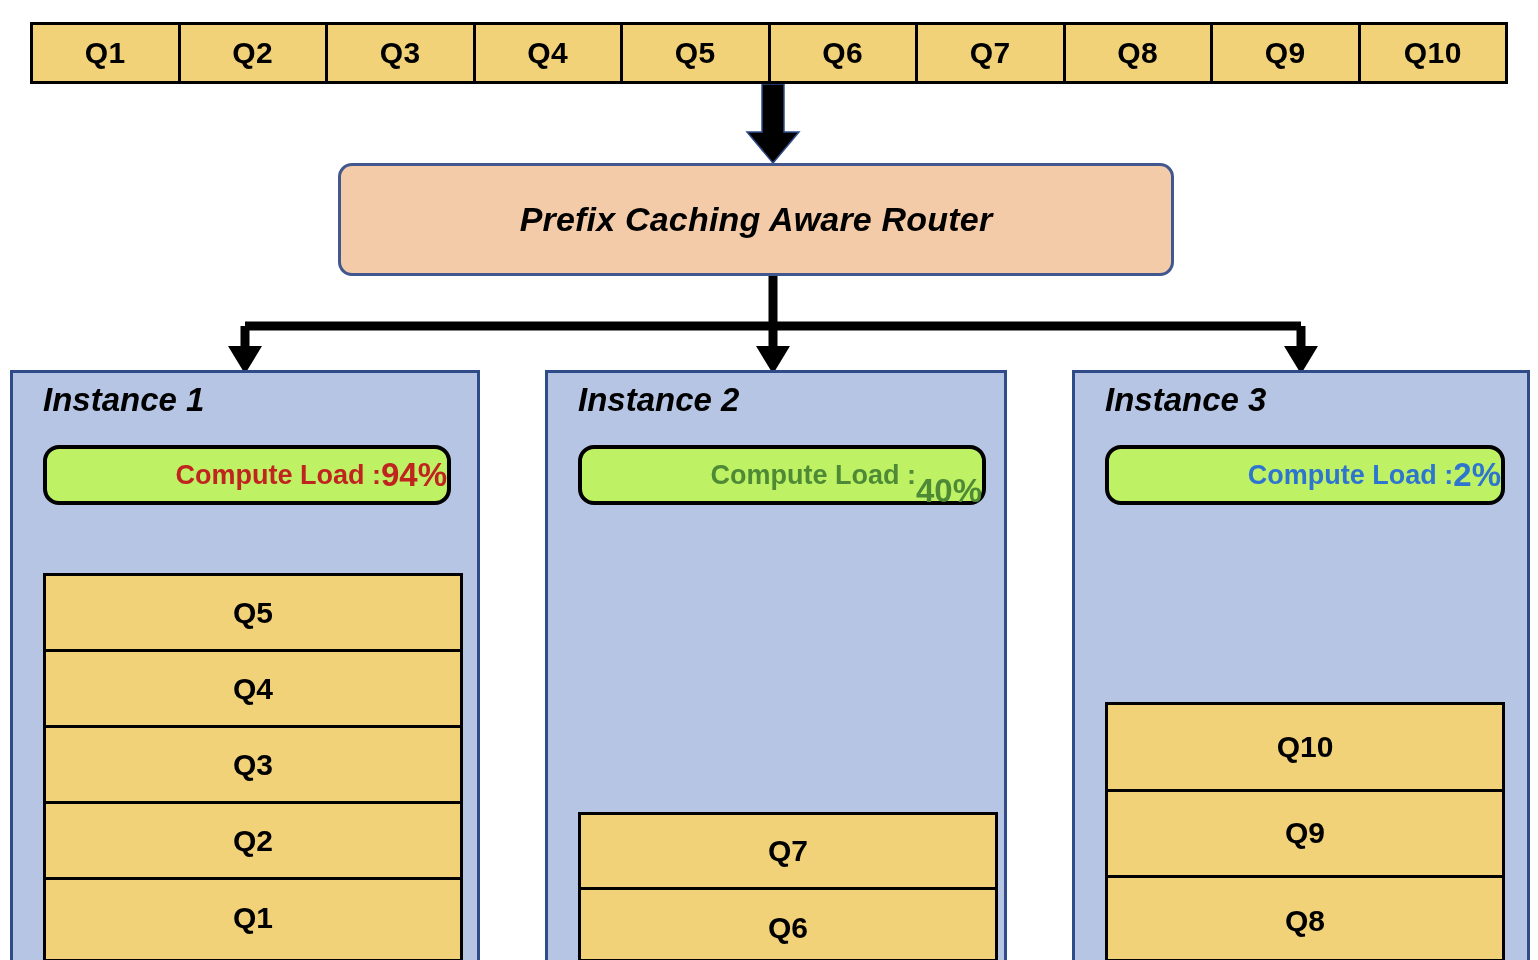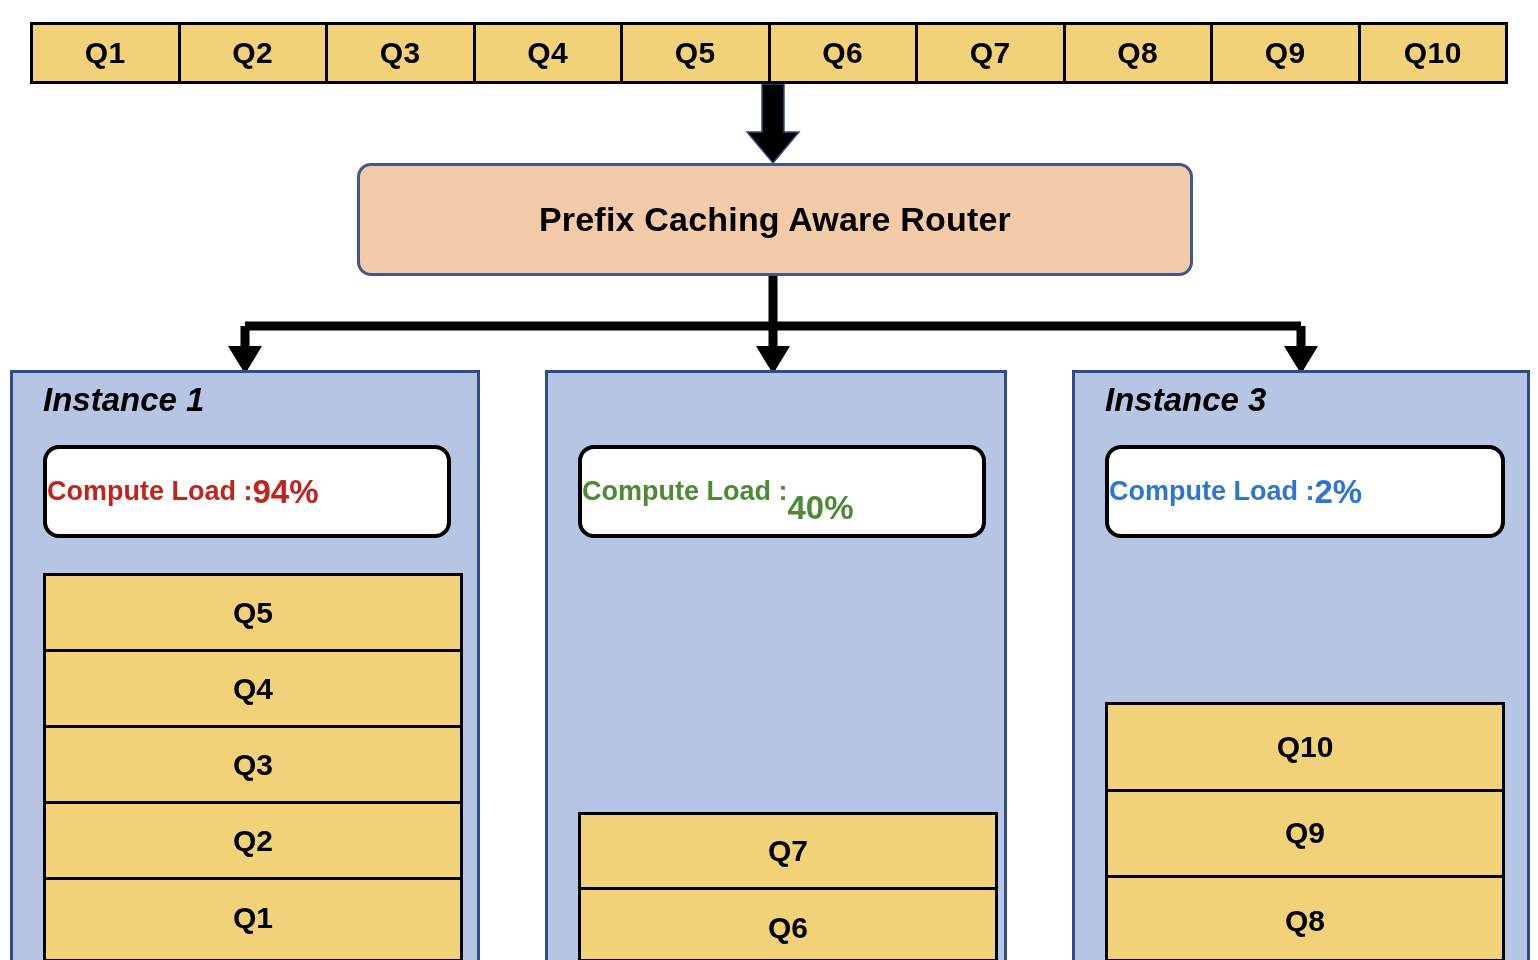--- a/index.html
+++ b/index.html
@@ -49,31 +49,32 @@
     position: absolute;
     left: 745px;
     top: 84px;
     width: 56px;
     height: 80px;
   }
 
   
   #router-box {
     position: absolute;
-    left: 357px;
+    left: 338px;
     top: 163px;
     width: 836px;
     height: 113px;
     box-sizing: border-box;
     background: #F4CBA8;
     border: 3px solid #41578E;
     border-radius: 14px;
     display: flex;
     align-items: center;
     justify-content: center;
+    font-style: italic;
   }
   #router-label {
     font-size: 34px;
     font-weight: bold;
     color: #000000;
     letter-spacing: .2px;
   }
 
   
   #connectors {
@@ -107,27 +108,27 @@
     font-style: italic;
     color: #000000;
     white-space: nowrap;
   }
 
   .load-box {
     position: absolute;
     left: 30px;
     top: 72px;
     box-sizing: border-box;
-    background: #ffffff;
+    background: #bef264;
     border: 4px solid #000000;
     border-radius: 16px;
-    height: 93px;
-    display: flex;
-    align-items: center;
-    justify-content: flex-start;
+    height: 60px;
+    display: flex;
+    align-items: center;
+    justify-content: flex-end;
   }
   #instance-1 .load-box { width: 408px; }
   #instance-2 .load-box { width: 408px; }
   #instance-3 .load-box { width: 400px; }
 
   .load-text {
     font-size: 27px;
     font-weight: bold;
     white-space: nowrap;
   }
@@ -213,20 +214,21 @@
     <div class="stack">
       <div class="stack-row">Q5</div>
       <div class="stack-row">Q4</div>
       <div class="stack-row">Q3</div>
       <div class="stack-row">Q2</div>
       <div class="stack-row">Q1</div>
     </div>
   </div>
 
   <div class="instance" id="instance-2">
+    <div class="instance-title">Instance 2</div>
     <div class="load-box">
       <span class="load-text" style="color: rgb(78, 138, 54);">Compute Load : </span>
         <span class="load-value" style="color: rgb(78, 138, 54); margin-top: 32px;">40%</span>
     </div>
     <div class="stack">
       <div class="stack-row">Q7</div>
       <div class="stack-row">Q6</div>
     </div>
   </div>
 

